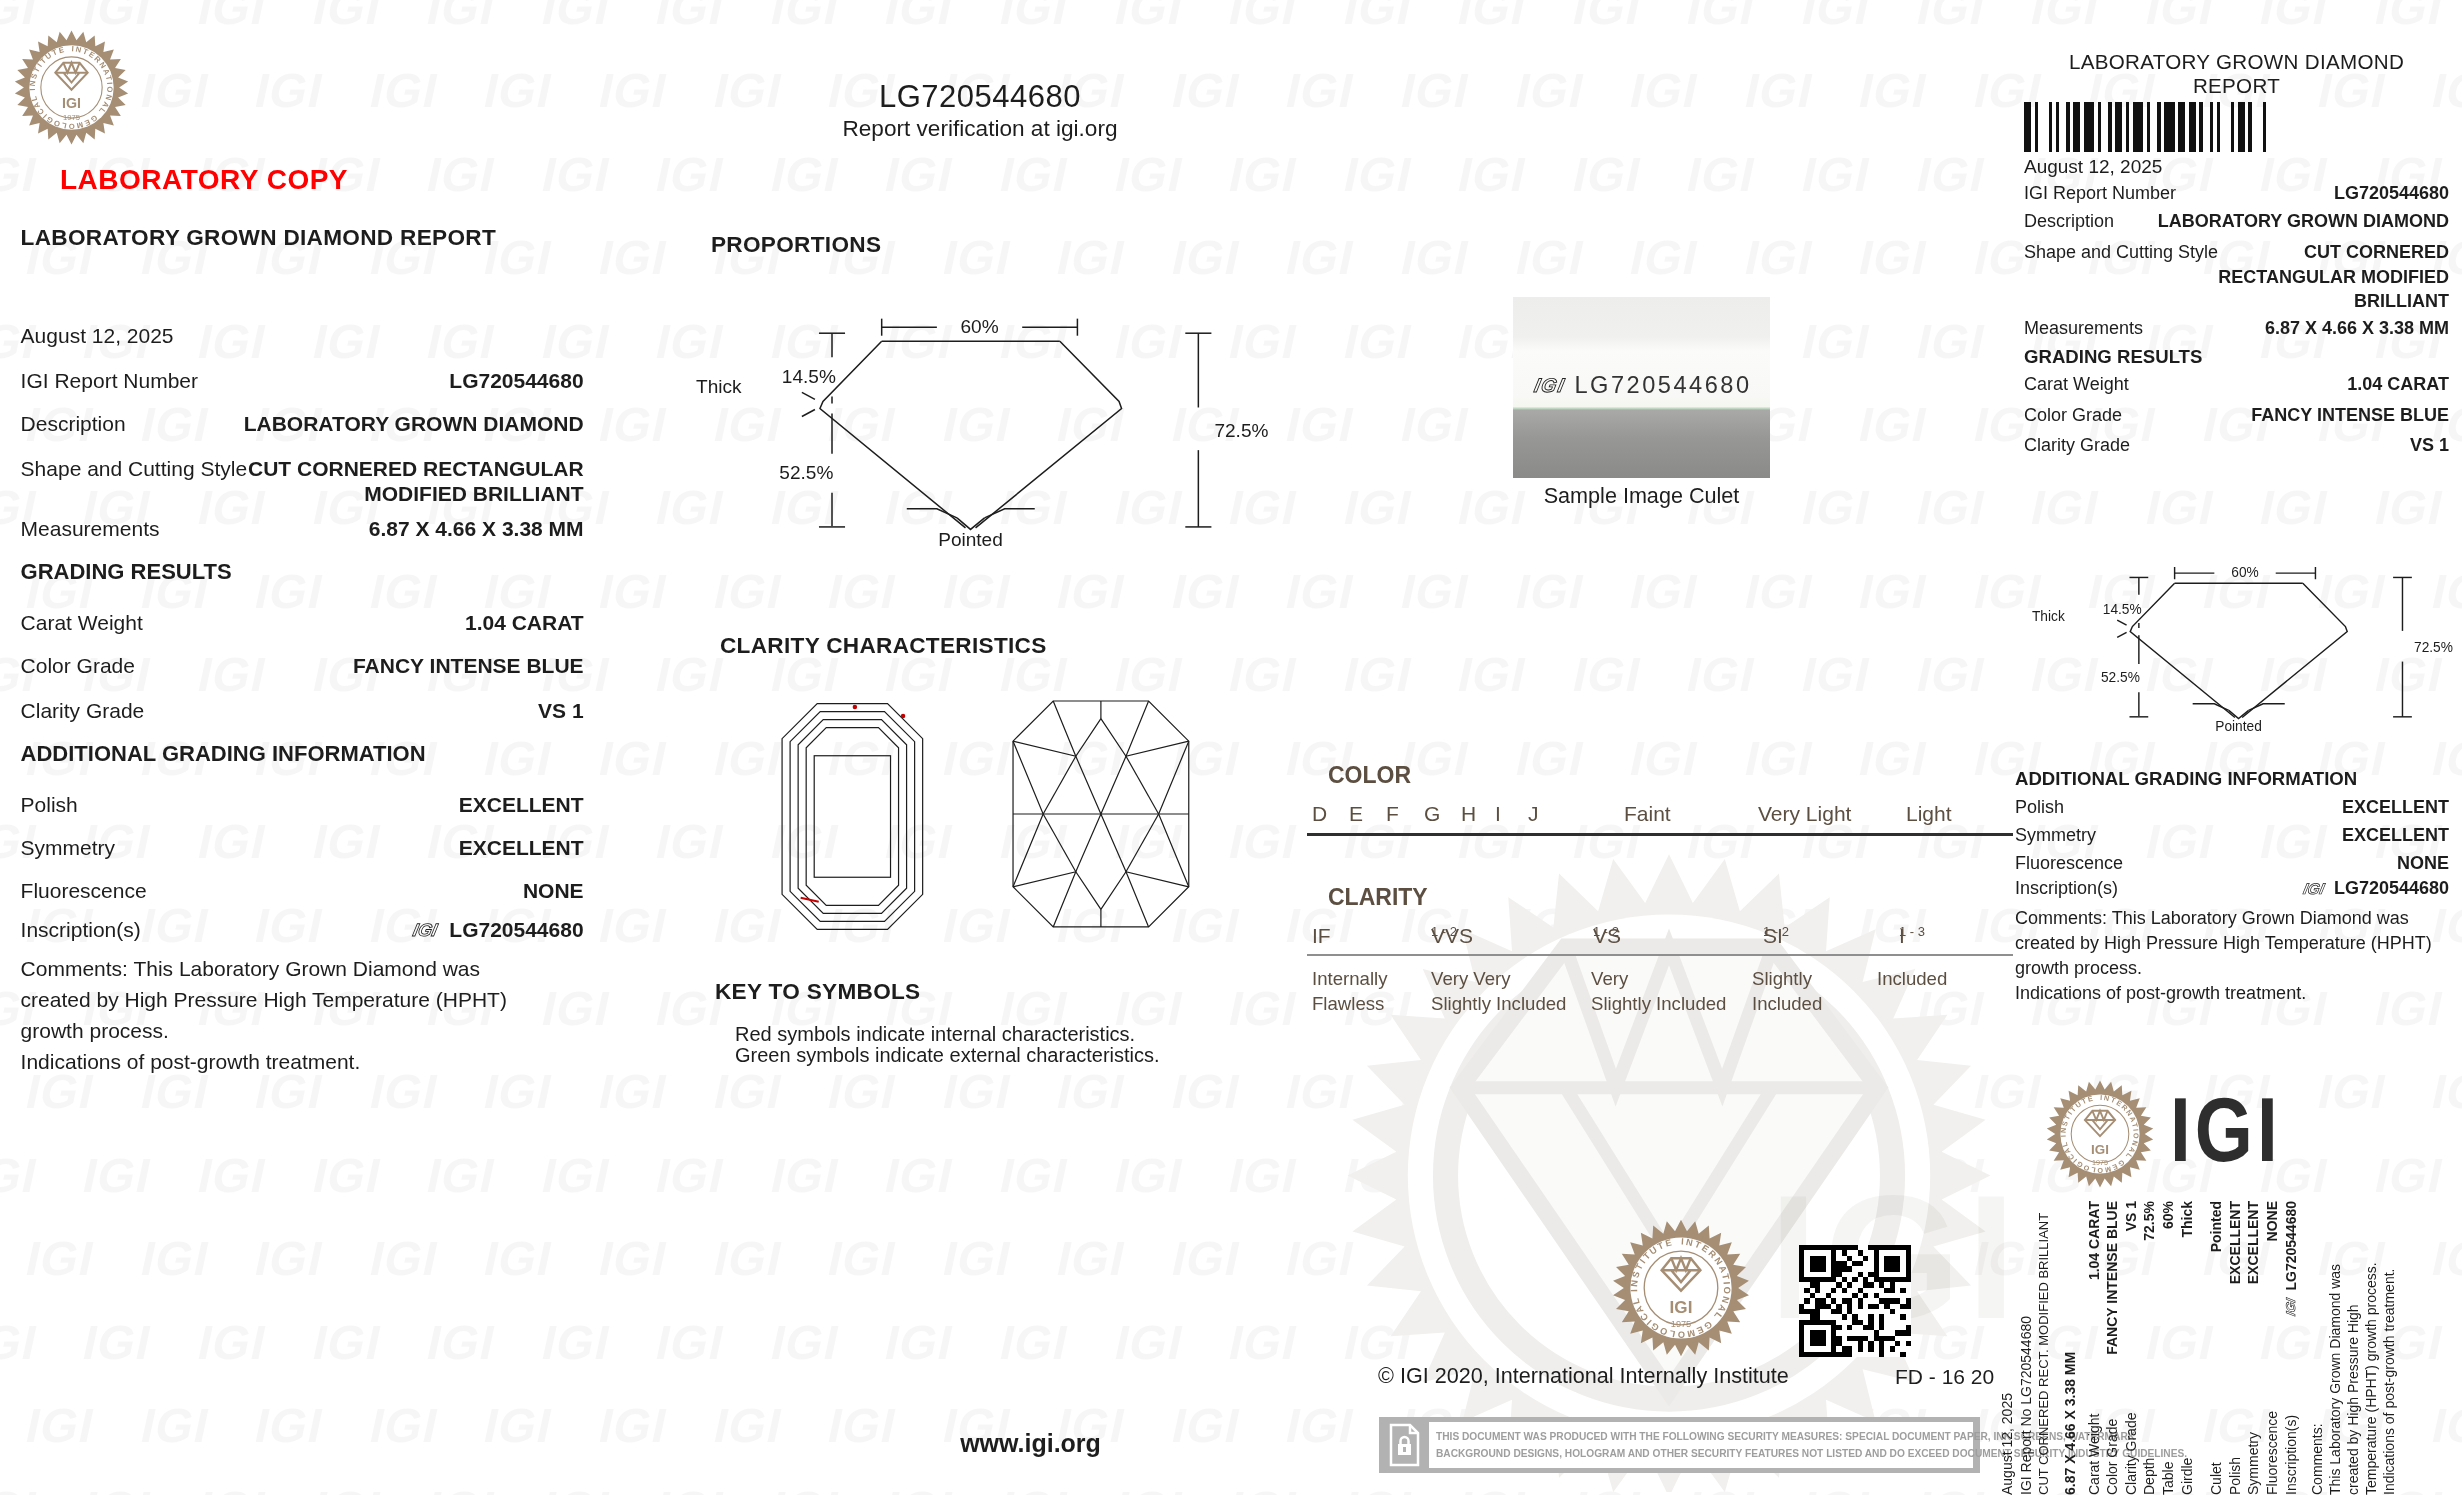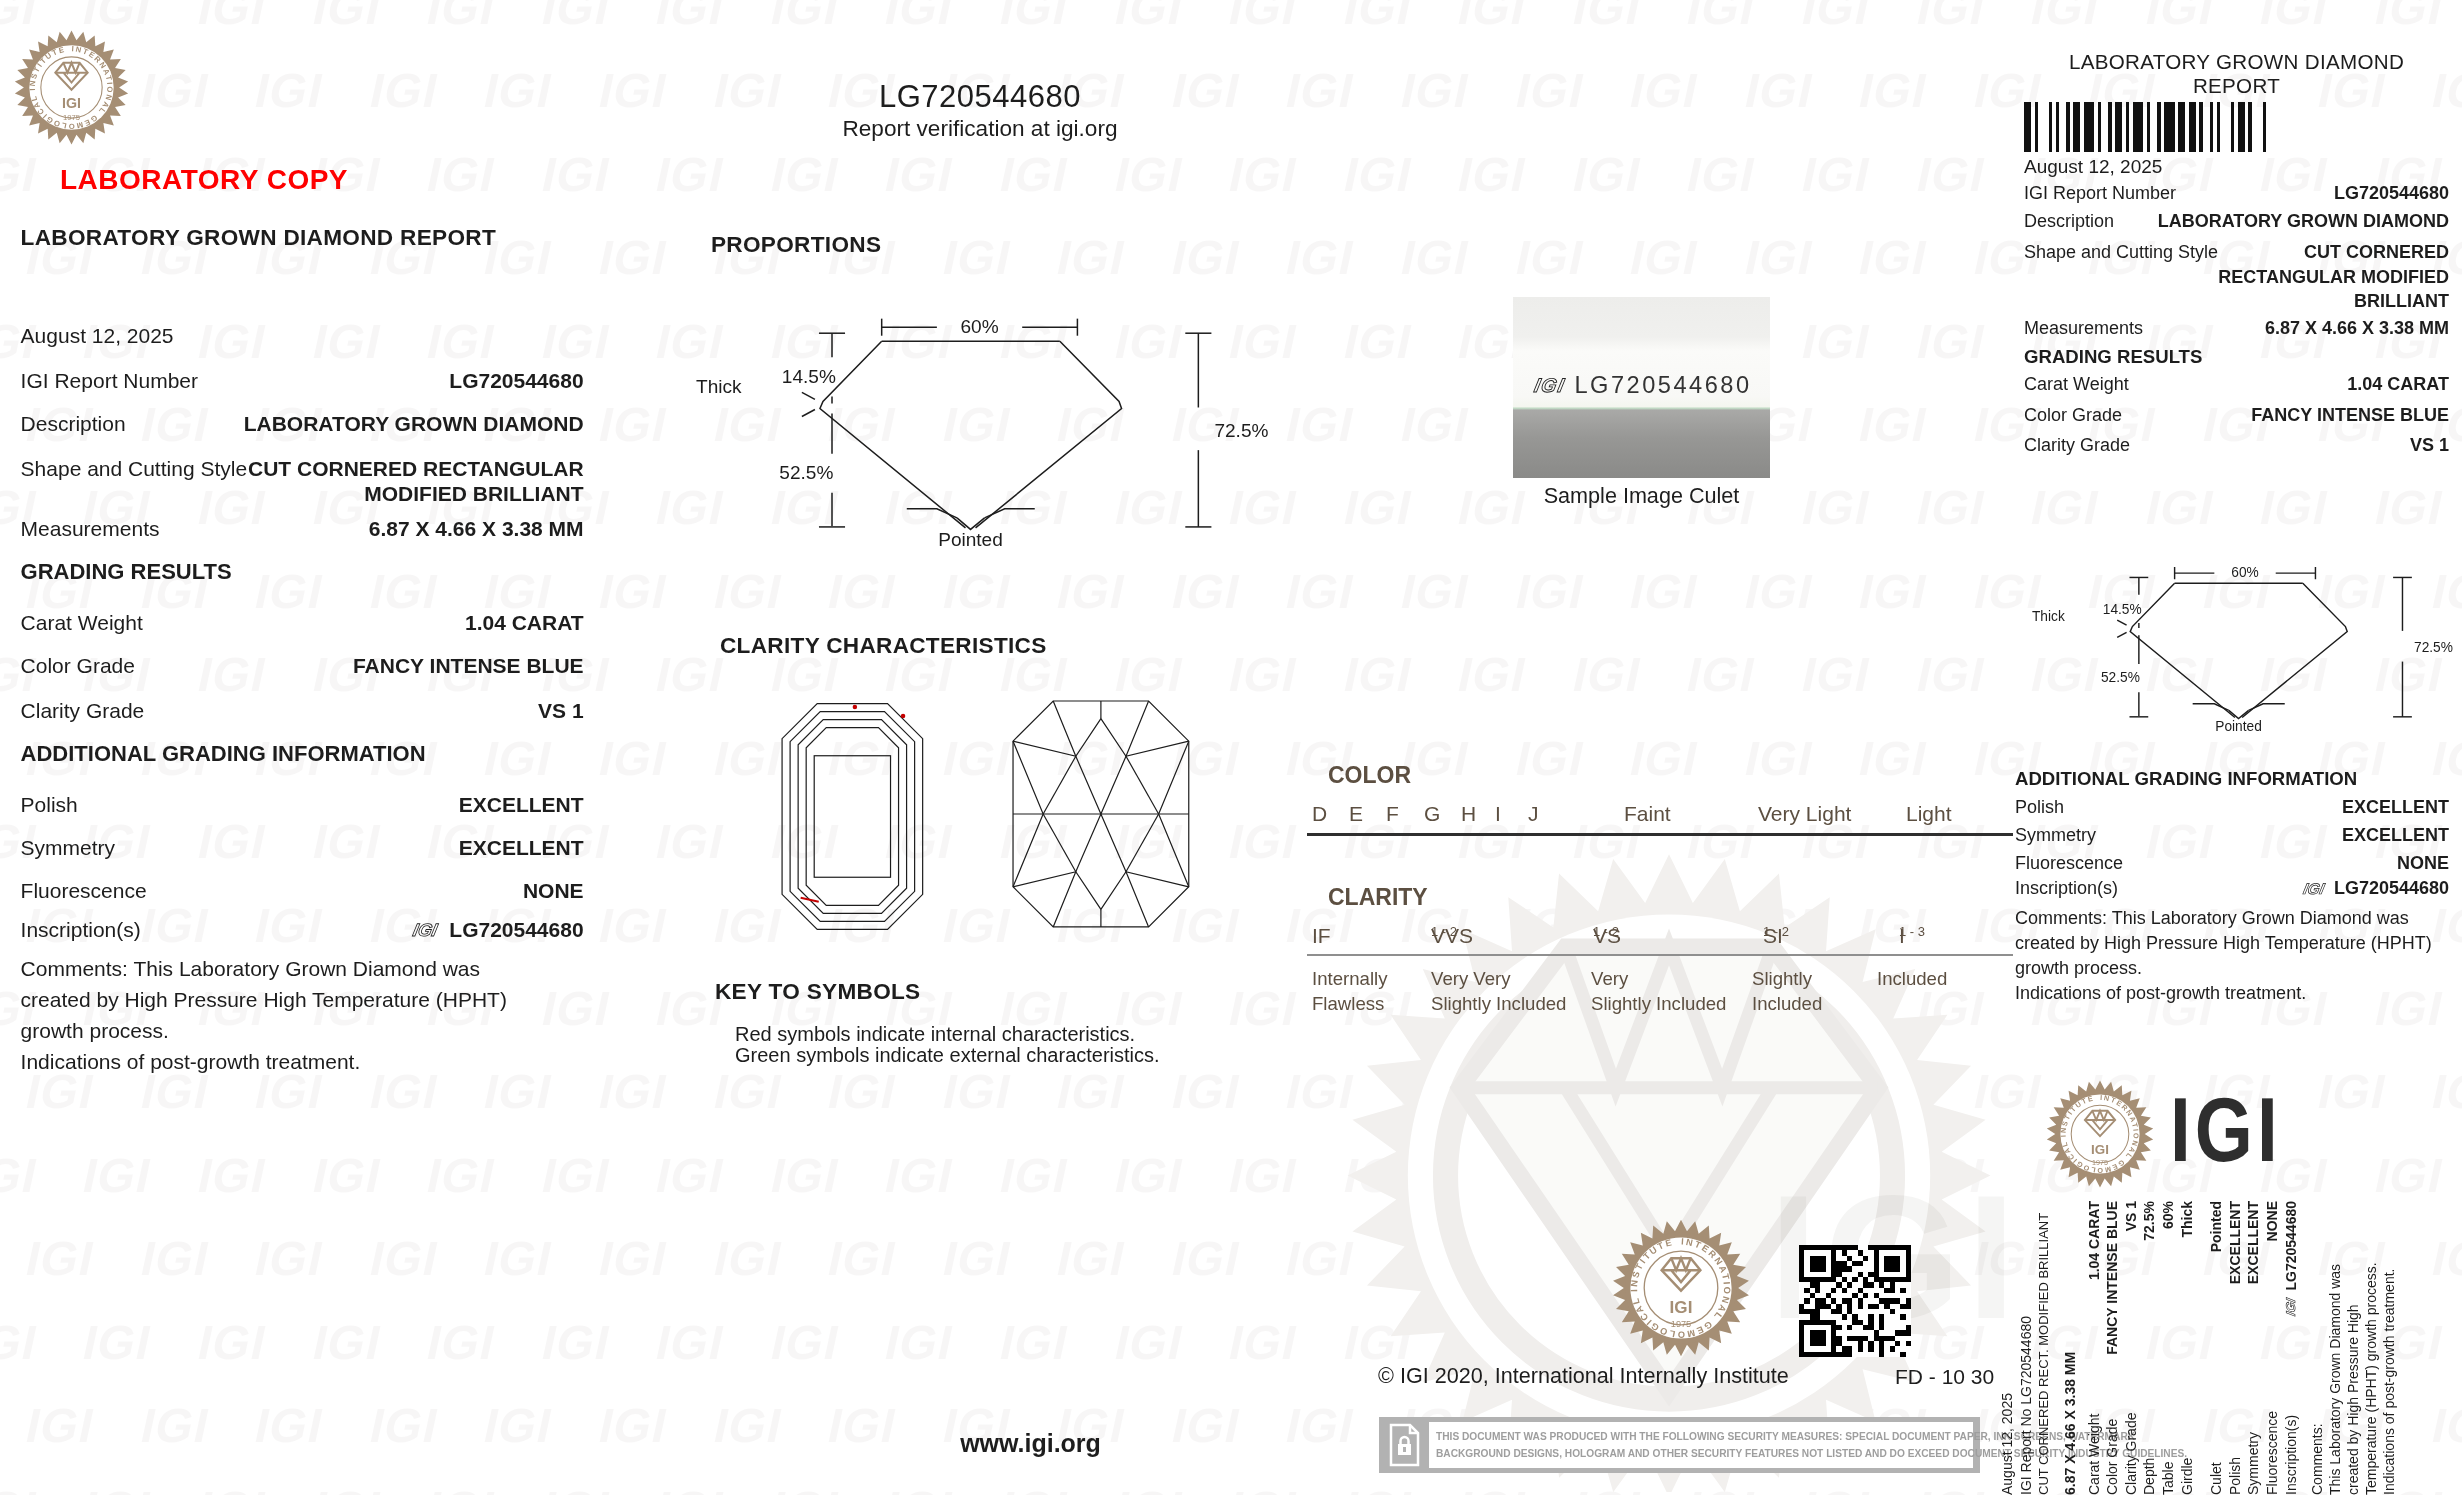--- a/index.html
+++ b/index.html
@@ -1179,21 +1179,21 @@
       <div style="background:#fff;"></div>
       <div style="background:#fff;"></div>
       <div style="background:#000;"></div>
       <div style="background:#fff;"></div>
       <div style="background:#fff;"></div>
       <div style="background:#fff;"></div>
       <div style="background:#000;"></div>
       <div style="background:#fff;"></div>
     </div>
   <div class="fcopy" style="left:1378px;top:1363px;">© IGI 2020, International Internally Institute</div>
-  <div class="fcopy" style="left:1895px;top:1365px;font-size:21px;">FD - 10 30</div>
+  <div class="fcopy" style="left:1895px;top:1365px;font-size:21px;">FD - 16 20</div>
 
   <div class="sec">
     <svg class="abs" style="left:9px;top:6px;" width="33" height="44" viewBox="0 0 66 88">
       <path d="M6,4 H44 L60,20 V84 H6 Z" fill="none" stroke="#ffffff" stroke-width="5"></path>
       <path d="M44,4 V20 H60" fill="none" stroke="#ffffff" stroke-width="5"></path>
       <rect x="20" y="42" width="26" height="22" fill="#ffffff"></rect>
       <path d="M25,42 v-6 a8,8 0 0 1 16,0 v6" fill="none" stroke="#ffffff" stroke-width="5"></path>
       <rect x="30" y="48" width="6" height="10" fill="#b2b2b2"></rect>
     </svg>
     <div class="inner">

